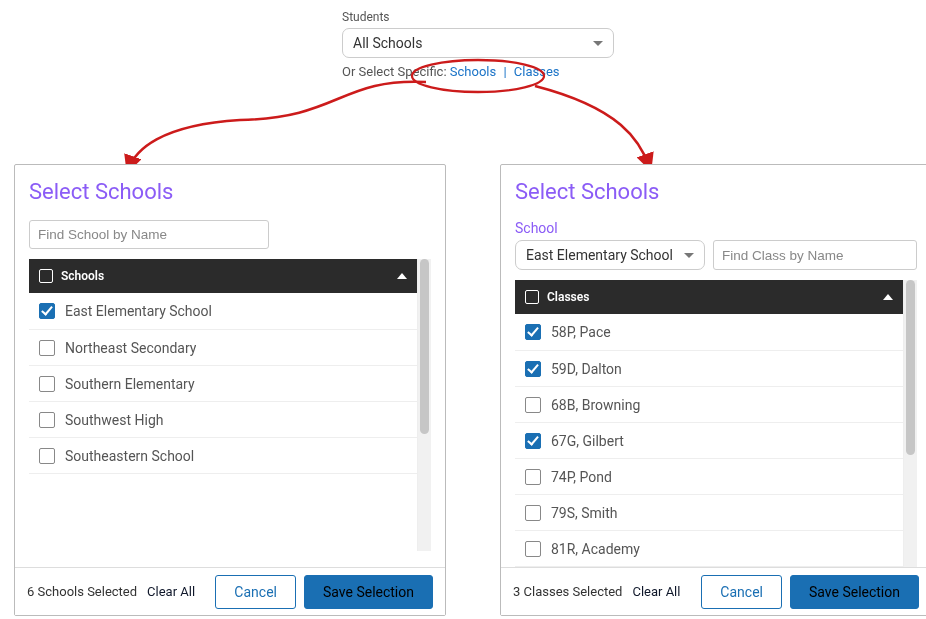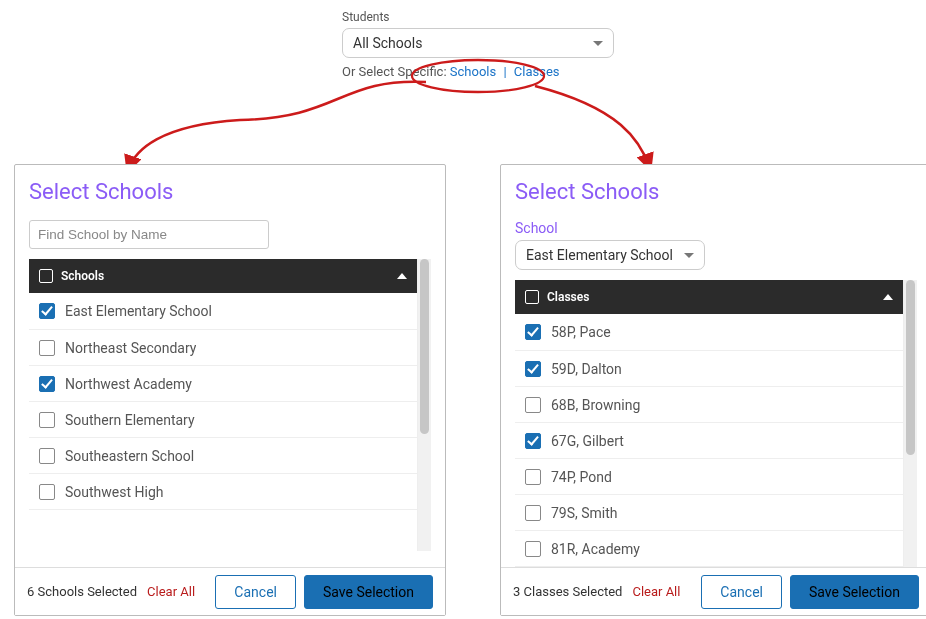--- a/index.html
+++ b/index.html
@@ -200,21 +200,21 @@
     position: absolute;
     left: 0; right: 0; bottom: 0;
     height: 48px;
     border-top: 1px solid #ddd;
     display: flex;
     align-items: center;
     padding: 0 12px;
     background: #fff;
   }
   .count { font-size: 13px; color: #333; margin-right: 10px; }
-  .linkish { color: #b91c1c; font-size: 13px; cursor: pointer; }
+  .linkish { color: #0f172a; font-size: 13px; cursor: pointer; }
   .spacer { flex: 1; }
   .btn {
     height: 32px;
     padding: 16px 18px;
     border-radius: 3px;
     font-size: 14px;
     cursor: pointer;
     display: inline-flex;
     align-items: center;
     justify-content: center;
@@ -281,34 +281,30 @@
           <div class="list-body" id="schools-list">
               <div class="item">
                 <div class="cb checked"></div>
                 <span class="item-label">East Elementary School</span>
               </div>
               <div class="item">
                 <div class="cb"></div>
                 <span class="item-label">Northeast Secondary</span>
               </div>
               <div class="item">
-                <div class="cb checked"></div>
-                <span class="item-label">Northwest Academy</span>
-              </div>
-              <div class="item">
                 <div class="cb"></div>
                 <span class="item-label">Southern Elementary</span>
               </div>
               <div class="item">
                 <div class="cb"></div>
+                <span class="item-label">Southwest High</span>
+              </div>
+              <div class="item">
+                <div class="cb"></div>
                 <span class="item-label">Southeastern School</span>
-              </div>
-              <div class="item">
-                <div class="cb"></div>
-                <span class="item-label">Southwest High</span>
               </div>
               <div class="item"></div>
             </div>
         </div>
         <div class="fake-scroll">
           <div class="fake-thumb"></div>
         </div>
       </div>
     </div>
     <div class="panel-footer">
@@ -322,20 +318,21 @@
 
   <div class="panel right">
     <div class="panel-inner">
       <h2 class="panel-title">Select Schools</h2>
       <div class="sub-label">School</div>
       <div class="row">
         <div class="dropdown school-dd" style="flex:0 0 190px;">
           <span style="white-space:nowrap;overflow:hidden;text-overflow:ellipsis;">East Elementary School</span>
           <span class="caret"></span>
         </div>
+        <input class="text-input class-search" placeholder="Find Class by Name" style="">
       </div>
 
       <div class="list-wrap">
         <div class="list-main">
           <div class="list-header">
             <div class="hdr-cb"></div>
             <span>Classes</span>
             <div class="sort-tri"></div>
           </div>
           <div class="list-body" id="classes-list">

